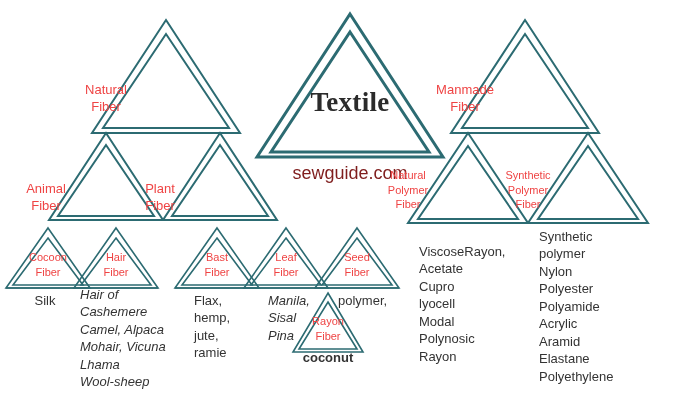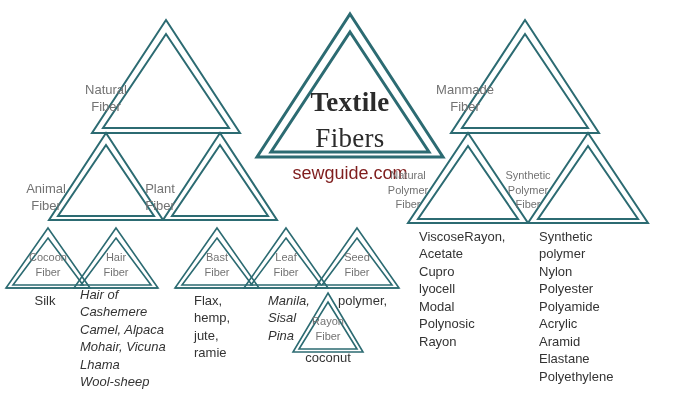--- a/index.html
+++ b/index.html
@@ -33,21 +33,21 @@
   svg.tri-layer polygon,
   svg.tri-layer line {
     fill: none;
     stroke: #2c6b72;
     vector-effect: non-scaling-stroke;
   }
   .lbl {
     position: absolute;
     text-align: center;
     line-height: 1.32;
-    color: #737373;
+    color: #ef4444;
     white-space: pre-line;
   }
   .node-label {
     font-size: 13px;
   }
   .node-label.small {
     font-size: 11px;
   }
   .title-label {
     font-family: "Liberation Serif", serif;
@@ -143,21 +143,20 @@
       <polygon points="328,293 363,352 293,352" stroke-width="1.6"></polygon>
       <polygon points="328,302 357,349 299,349" stroke-width="1.6"></polygon>
     </g>
 
     <line x1="6" y1="288" x2="158" y2="288" stroke-width="1.6"></line>
     <line x1="175" y1="288" x2="399" y2="288" stroke-width="1.6"></line>
     <line x1="408" y1="223" x2="648" y2="223" stroke-width="2"></line>
   </svg>
 
   <div class="lbl title-label" style="left:257px; top:84px; width:186px;font-weight:bold;">Textile</div>
-  <div class="lbl title-label" style="left:257px; top:120px; width:186px;">Fibers</div>
   <div class="lbl brand-label" style="left:257px; top:162px; width:186px;">sewguide.com</div>
 
   <div class="lbl node-label" style="left:106px; top:81px; width:120px; margin-left:-60px;">Natural
 Fiber</div>
   <div class="lbl node-label" style="left:465px; top:81px; width:120px; margin-left:-60px;">Manmade
 Fiber</div>
 
   <div class="lbl node-label" style="left:46px; top:180px; width:120px; margin-left:-60px;">Animal
 Fiber</div>
   <div class="lbl node-label" style="left:160px; top:180px; width:120px; margin-left:-60px;">Plant
@@ -191,22 +190,22 @@
 Lhama
 Wool-sheep</div>
   <div class="leaf-list" style="left:194px; top:292px; width:70px;">Flax,
 hemp,
 jute,
 ramie</div>
   <div class="leaf-list" style="left:268px; top:292px; width:70px;font-style:italic;">Manila,
 Sisal
 Pina</div>
   <div class="leaf-list" style="left:338px; top:292px; width:70px;">polymer,</div>
-  <div class="leaf-list center" style="left:293px; top:349px; width:70px;">coconut</div>
-  <div class="leaf-list" style="left:419px; top:228px; width:120px;">ViscoseRayon,
+  <div class="leaf-list center" style="left:293px; top:349px; width:70px;font-weight:bold;">coconut</div>
+  <div class="leaf-list" style="left:419px; top:243px; width:120px;">ViscoseRayon,
 Acetate
 Cupro
 lyocell
 Modal
 Polynosic
 Rayon</div>
   <div class="leaf-list" style="left:539px; top:228px; width:130px;">Synthetic
 polymer
 Nylon
 Polyester

